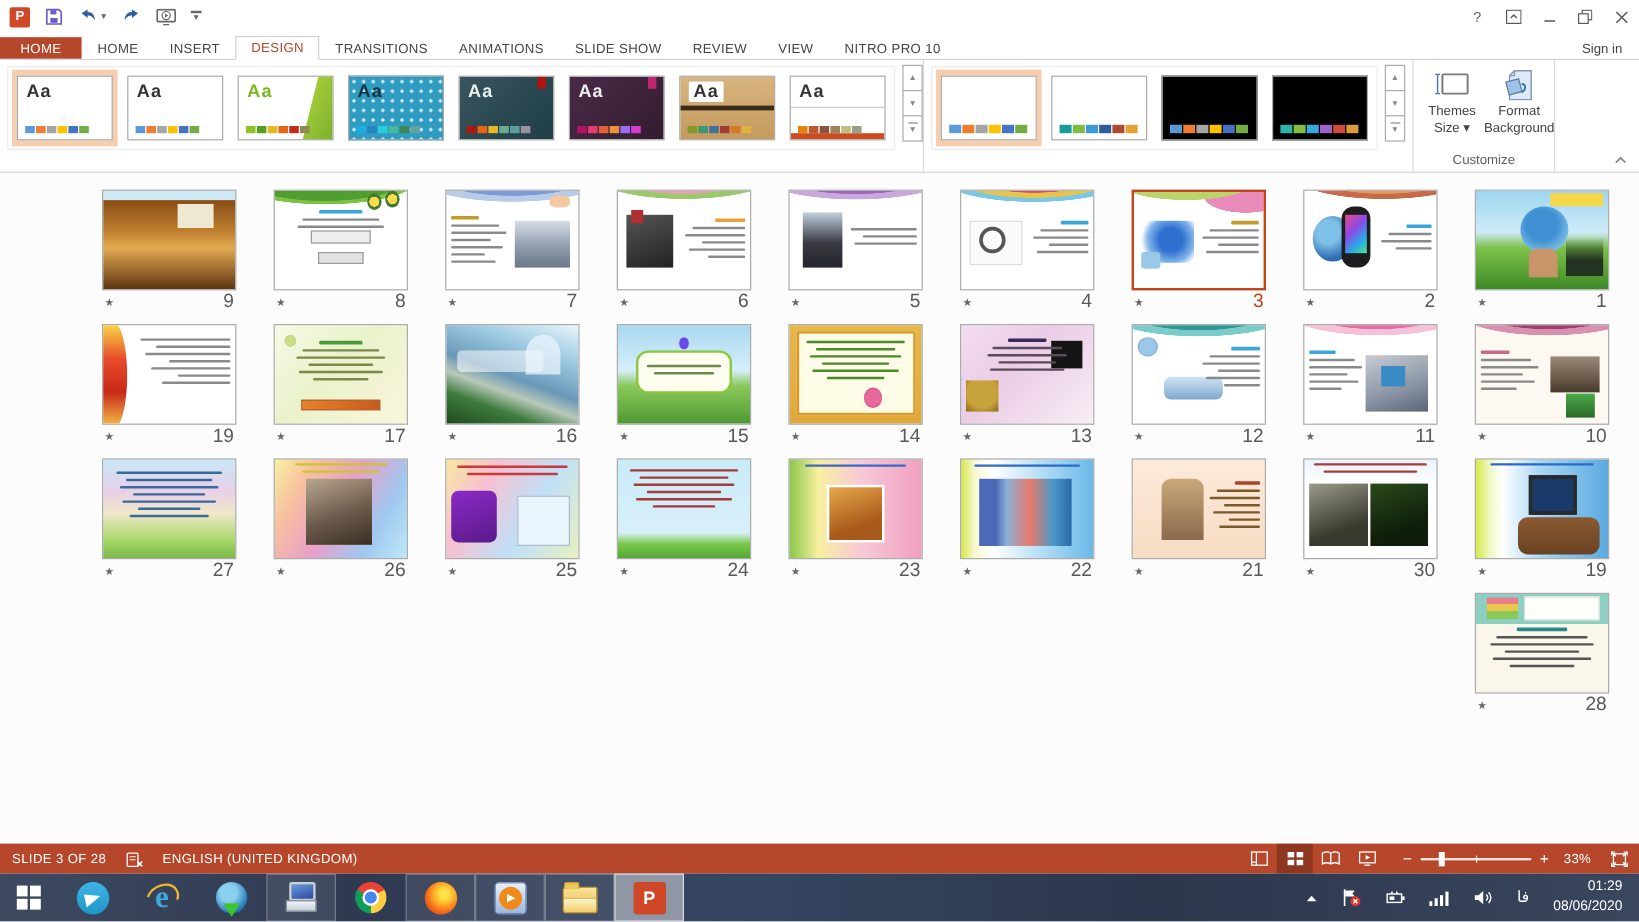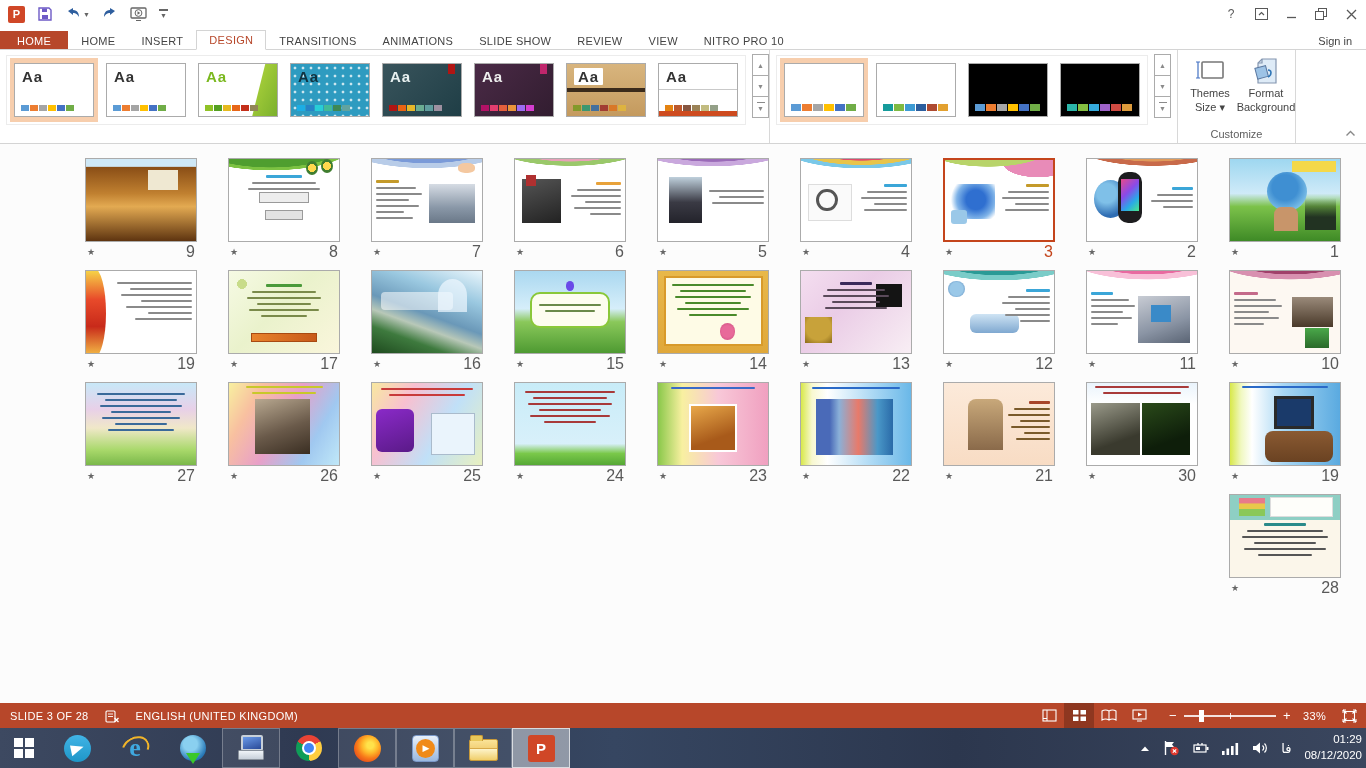--- a/index.html
+++ b/index.html
@@ -79,21 +79,21 @@
   .zthumb{position:absolute;left:16%;top:-5px;width:5px;height:12px;background:#fff}
   .zpm{font-size:13px;width:10px;text-align:center}
   .zval{width:34px;text-align:right;margin-right:8px}
   .fitbtn{width:30px;height:100%;display:flex;align-items:center;justify-content:center;margin-right:2px}
   
   .taskbar{height:40px;background:linear-gradient(90deg,#3D4961 0%,#2F3A52 22%,#364661 45%,#2C374E 70%,#3A465E 100%);display:flex;align-items:center}
   .tb-slot{width:58px;height:40px;display:flex;align-items:center;justify-content:center;box-sizing:border-box;position:relative}
   .tb-start{width:48px}
   .tb-run{border:1px solid rgba(255,255,255,.28);background:rgba(255,255,255,.08)}
   .tb-active{border:1px solid rgba(255,255,255,.65);background:rgba(255,255,255,.45)}
-  .tray{margin-left:auto;display:flex;align-items:center;gap:13px;padding-right:4px;color:#fff}
+  .tray{margin-left:auto;display:flex;align-items:center;gap:20px;padding-right:14px;color:#fff}
   .tray .lang{font-family:"DejaVu Sans",sans-serif;font-size:13px}
   .clock{text-align:right;font-size:11.5px;line-height:1.35}
   
   .ic{position:relative;display:block}
   .ic-start{width:20px;height:20px;background:
     linear-gradient(#fff,#fff) 0 0/9px 9px no-repeat,
     linear-gradient(#fff,#fff) 11px 0/9px 9px no-repeat,
     linear-gradient(#fff,#fff) 0 11px/9px 9px no-repeat,
     linear-gradient(#fff,#fff) 11px 11px/9px 9px no-repeat}
   .ic-telegram{width:27px;height:27px;border-radius:50%;background:linear-gradient(180deg,#41B4E6,#1E96C8)}
@@ -1003,16 +1003,16 @@
     </span>
     <span>
       <svg width="16" height="14" viewBox="0 0 16 14">
           <path d="M1 5 H4 L8 1.5 V12.5 L4 9 H1 Z" fill="#fff"></path>
           <path d="M10.5 4.5 C12 6 12 8 10.5 9.5 M12.5 2.5 C15 5 15 9 12.5 11.5" fill="none" stroke="#fff" stroke-width="1.2"></path>
         </svg>
     </span>
     <span class="lang">فا</span>
     <span class="clock">
       <div>01:29</div>
-      <div>08/12/2020</div>
+      <div>08/06/2020</div>
     </span>
   </div>
 </div>
 
 </body></html>

